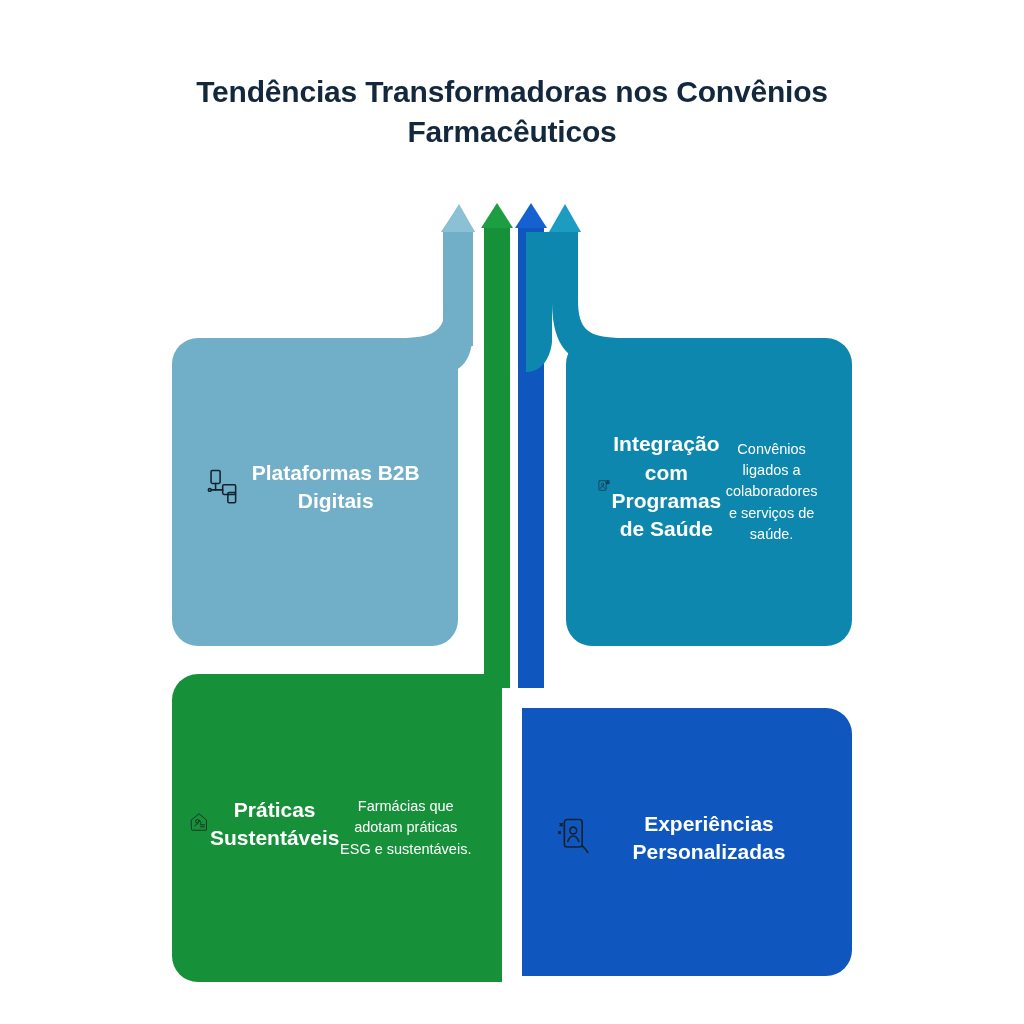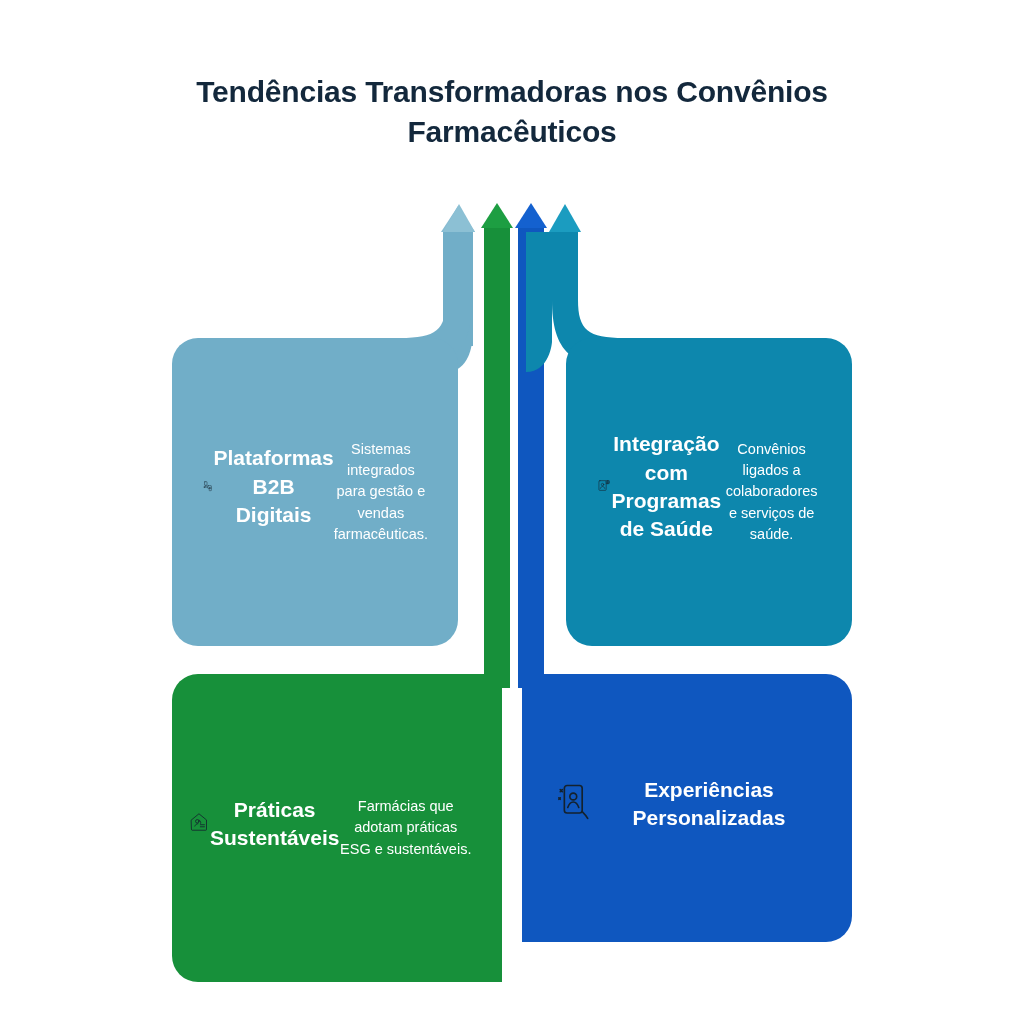--- a/index.html
+++ b/index.html
@@ -98,21 +98,21 @@
     top: 674px;
     width: 330px;
     height: 308px;
     background: #17903a;
     border-top-right-radius: 0;
     border-bottom-right-radius: 0;
     padding-left: 16px;
   }
   #card-experiencias {
     left: 522px;
-    top: 674px;
+    top: 708px;
     width: 330px;
     height: 268px;
     background: #0f57bf;
     border-top-left-radius: 0;
     border-bottom-left-radius: 0;
   }
   #card-sustentaveis .card-title,
   #card-experiencias .card-title {
     margin-top: 2px;
   }
@@ -187,21 +187,20 @@
   <div class="card" id="card-b2b" style="background: rgb(113, 174, 200);">
     <svg class="icon" viewBox="0 0 64 64" fill="none" stroke="#14222e" stroke-width="2.4" stroke-linecap="round" stroke-linejoin="round">
       <rect x="14" y="8" width="14" height="20" rx="2"></rect>
       <rect x="32" y="30" width="20" height="15" rx="2"></rect>
       <rect x="40" y="42" width="12" height="16" rx="2"></rect>
       <path d="M21 28 v10 h11"></path>
       <path d="M14 38 h7"></path>
       <circle cx="12" cy="38" r="2.2"></circle>
     </svg>
     <div class="card-title">Plataformas B2B Digitais</div>
-    <div class="card-desc">Sistemas integrados para gestão e vendas farmacêuticas.</div>
   </div>
 
   <div class="card" id="card-integracao" style="background: rgb(13, 135, 173);">
     <svg class="icon" viewBox="0 0 64 64" fill="none" stroke="#14222e" stroke-width="2.4" stroke-linecap="round" stroke-linejoin="round">
       <rect x="12" y="10" width="30" height="40" rx="4"></rect>
       <circle cx="27" cy="26" r="5"></circle>
       <path d="M18 42 c2-6 6-8 9-8 s7 2 9 8"></path>
       <path d="M42 10 h12 v12 h-12"></path>
       <path d="M48 9 v14 M41 16 h14"></path>
     </svg>

